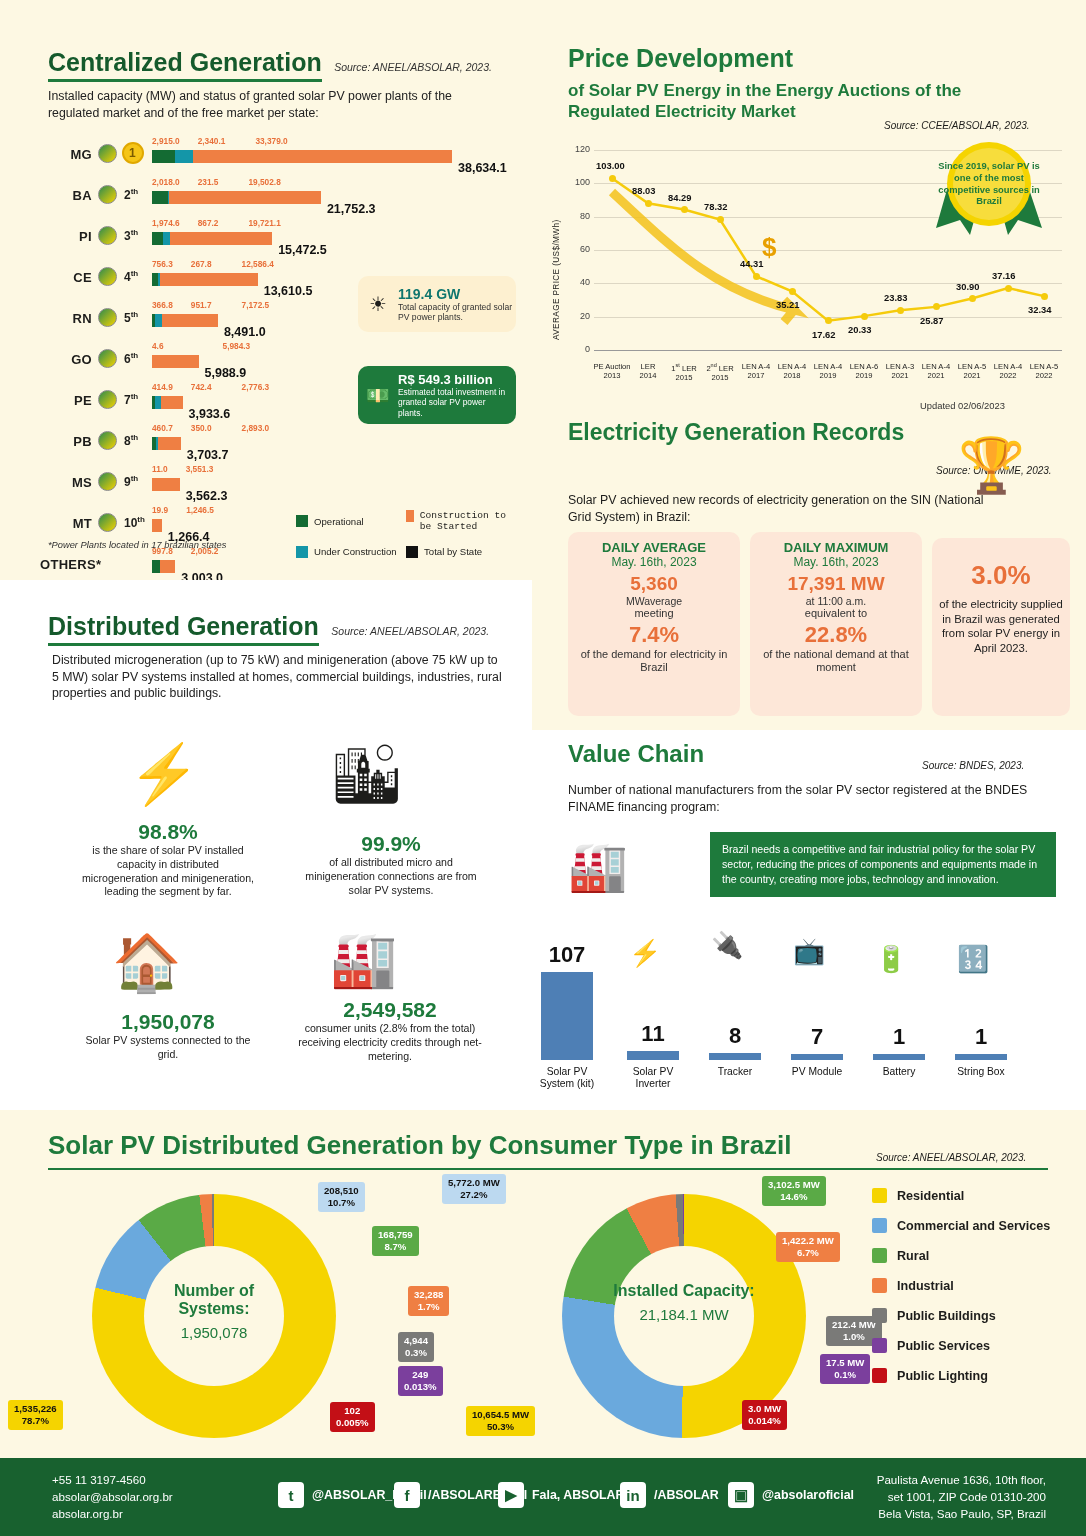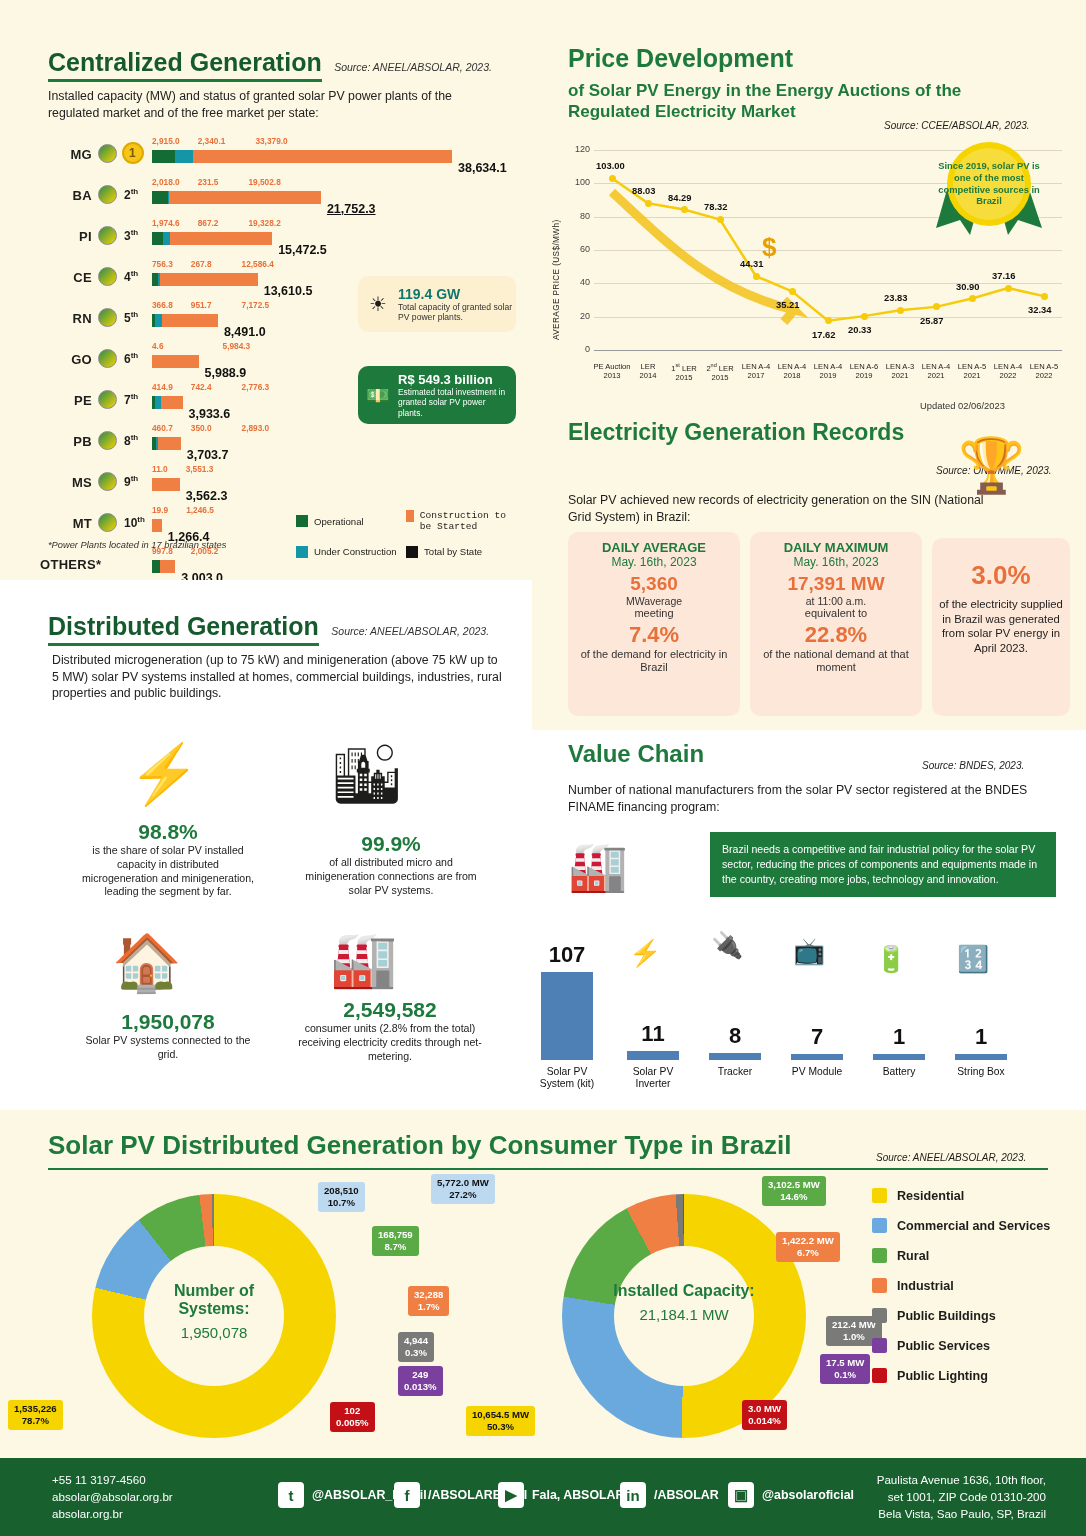--- a/index.html
+++ b/index.html
@@ -157,27 +157,27 @@
       <div class="bar-row">
         <div class="st-label">BA</div>
         <div class="flag" style="background:linear-gradient(135deg,#2d8a4e,#f5d400);"></div>
         <div class="rank">2<sup>th</sup></div>
         <div class="seg-labels"><span style="margin-right:18px;">2,018.0</span><span style="margin-right:30px;">231.5</span><span style="margin-right:30px;">19,502.8</span></div>
         <div class="seg-wrap" style="width:168.91010790985163px;">
           <div class="seg s-op" style="left:0;width:15.670094553775035px;"></div>
           <div class="seg s-uc" style="left:15.670094553775035px;width:2px;"></div>
           <div class="seg s-cs" style="left:17.467729285786394px;width:151.44237862406524px;"></div>
         </div>
-        <div class="total" style="left:286.9101079098516px;text-decoration:underline;">21,752.3</div>
+        <div class="total" style="left:286.9101079098516px;">21,752.3</div>
       </div>
       <div class="bar-row">
         <div class="st-label">PI</div>
         <div class="flag" style="background:linear-gradient(135deg,#2d8a4e,#f5d400);"></div>
         <div class="rank">3<sup>th</sup></div>
-        <div class="seg-labels"><span style="margin-right:18px;">1,974.6</span><span style="margin-right:30px;">867.2</span><span style="margin-right:30px;">19,328.2</span></div>
+        <div class="seg-labels"><span style="margin-right:18px;">1,974.6</span><span style="margin-right:30px;">867.2</span><span style="margin-right:30px;">19,721.1</span></div>
         <div class="seg-wrap" style="width:120.14645093324292px;">
           <div class="seg s-op" style="left:0;width:11.383725775933696px;"></div>
           <div class="seg s-uc" style="left:11.383725775933696px;width:6.733947471275377px;"></div>
           <div class="seg s-cs" style="left:18.117673247209073px;width:102.02877768603385px;"></div>
         </div>
         <div class="total" style="left:238.14645093324293px;">15,472.5</div>
       </div>
       <div class="bar-row">
         <div class="st-label">CE</div>
         <div class="flag" style="background:linear-gradient(135deg,#2d8a4e,#f5d400);"></div>
@@ -528,21 +528,21 @@
 
   <div id="donut-labels">
       <div class="cb" style="left: 8px; top: 290px; background: rgb(245, 212, 0); color: rgb(17, 17, 17);"><span>1,535,226</span><br><span>78.7%</span></div>
       <div class="cb" style="left: 318px; top: 72px; background: rgb(188, 217, 240); color: rgb(17, 17, 17);"><span>208,510</span><br><span>10.7%</span></div>
       <div class="cb" style="left: 372px; top: 116px; background: rgb(90, 170, 70); color: rgb(255, 255, 255);"><span>168,759</span><br><span>8.7%</span></div>
       <div class="cb" style="left: 408px; top: 176px; background: rgb(239, 127, 67); color: rgb(255, 255, 255);"><span>32,288</span><br><span>1.7%</span></div>
       <div class="cb" style="left: 398px; top: 222px; background: rgb(122, 122, 120); color: rgb(255, 255, 255);"><span>4,944</span><br><span>0.3%</span></div>
       <div class="cb" style="left: 398px; top: 256px; background: rgb(123, 63, 157); color: rgb(255, 255, 255);"><span>249</span><br><span>0.013%</span></div>
       <div class="cb" style="left: 330px; top: 292px; background: rgb(195, 15, 22); color: rgb(255, 255, 255);"><span>102</span><br><span>0.005%</span></div>
       <div class="cb" style="left: 466px; top: 296px; background: rgb(245, 212, 0); color: rgb(17, 17, 17);"><span>10,654.5 MW</span><br><span>50.3%</span></div>
-      <div class="cb" style="left: 431px; top: 64px; background: rgb(188, 217, 240); color: rgb(17, 17, 17);"><span>5,772.0 MW</span><br><span>27.2%</span></div>
+      <div class="cb" style="left: 442px; top: 64px; background: rgb(188, 217, 240); color: rgb(17, 17, 17);"><span>5,772.0 MW</span><br><span>27.2%</span></div>
       <div class="cb" style="left: 762px; top: 66px; background: rgb(90, 170, 70); color: rgb(255, 255, 255);"><span>3,102.5 MW</span><br><span>14.6%</span></div>
       <div class="cb" style="left: 776px; top: 122px; background: rgb(239, 127, 67); color: rgb(255, 255, 255);"><span>1,422.2 MW</span><br><span>6.7%</span></div>
       <div class="cb" style="left: 826px; top: 206px; background: rgb(122, 122, 120); color: rgb(255, 255, 255);"><span>212.4 MW</span><br><span>1.0%</span></div>
       <div class="cb" style="left: 820px; top: 244px; background: rgb(123, 63, 157); color: rgb(255, 255, 255);"><span>17.5 MW</span><br><span>0.1%</span></div>
       <div class="cb" style="left: 742px; top: 290px; background: rgb(195, 15, 22); color: rgb(255, 255, 255);"><span>3.0 MW</span><br><span>0.014%</span></div>
     </div>
   <div class="leg-right" id="donut-legend">
       <div>
         <i style="background:#f5d400"></i>
         <span>Residential</span>

